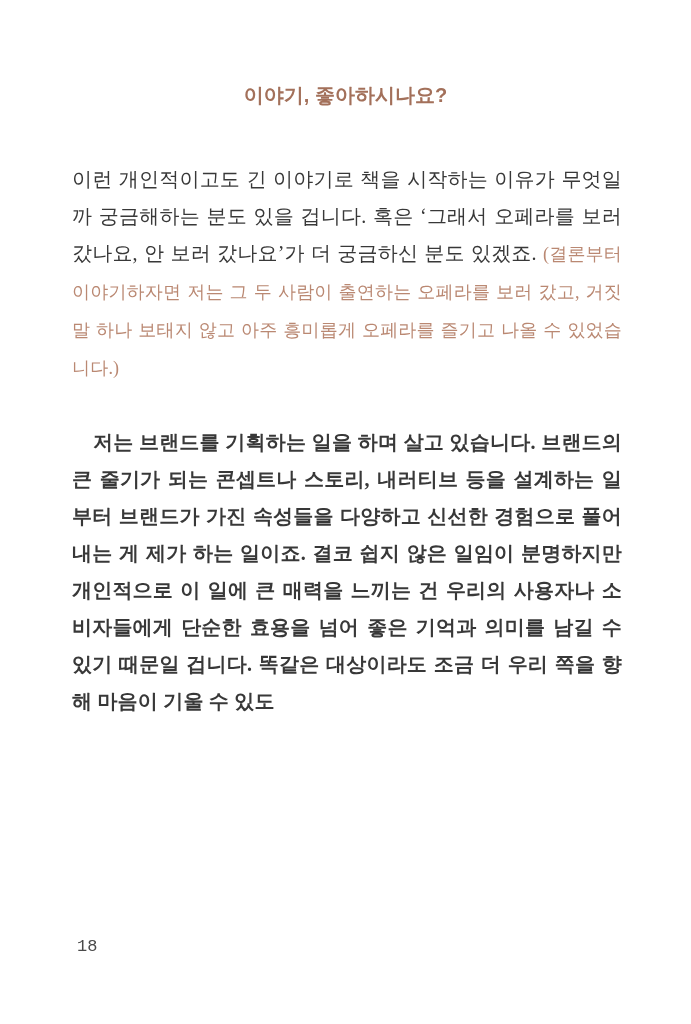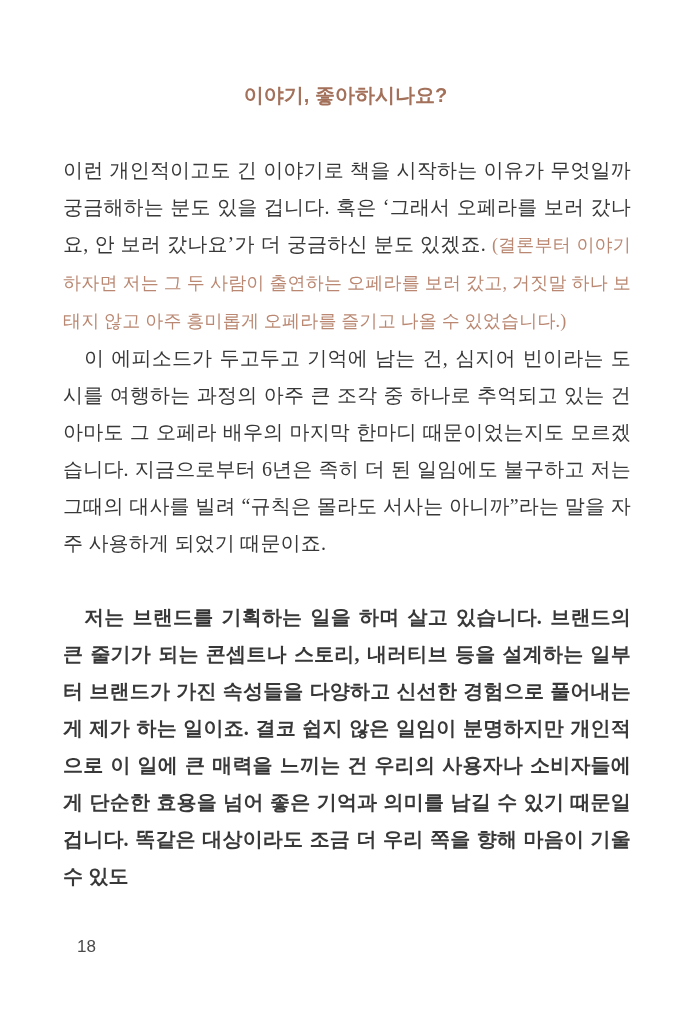--- a/index.html
+++ b/index.html
@@ -27,49 +27,48 @@
     top: 152px;
     left: 63px;
     width: 568px;
     font-size: 20px;
     line-height: 37px;
     color: #383838;
     text-align: justify;
     word-break: break-all;
     letter-spacing: 0.2px;
   }
-  .para { margin: 0; }
+  .para { margin: 9px; }
   .para.indent { text-indent: 21px; }
   .para.spaced { margin-top: 37px; font-weight: bold; }
   .annotation {
     color: #ba8872;
     font-size: 18px;
   }
   .page-number {
     position: absolute;
     left: 77px;
     top: 936px;
-    font-family: Liberation Sans, sans-serif;
+    font-family: Liberation Mono, monospace;
     font-size: 17px;
     line-height: 22px;
     color: #4a4a4a;
   }
 </style>
 </head>
 <body>
 
 <div class="page">
 
   <h1 class="title">이야기, 좋아하시나요?</h1>
 
   <div class="body-text">
 
     <p class="para"><span>이런 개인적이고도 긴 이야기로 책을 시작하는 이유가 무엇일까 궁금해하는 분도 있을 겁니다. 혹은 ‘그래서 오페라를 보러 갔나요, 안 보러 갔나요’가 더 궁금하신 분도 있겠죠. </span><span class="annotation">(결론부터 이야기하자면 저는 그 두 사람이 출연하는 오페라를 보러 갔고, 거짓말 하나 보태지 않고 아주 흥미롭게 오페라를 즐기고 나올 수 있었습니다.)</span></p>
 
-    <p class="para indent">이 에피소드가 두고두고 기억에 남는 건, 심지어 빈이라는 도시를 여행하는 과정의 아주 큰 조각 중 하나로 추억되고 있는 건 아마도 그 오페라 배우의 마지막 한마디 때문이었는지도 모르겠습니다. 지금으로부터 6년은 족히 더 된 일임에도 불구하고 저는 그때의 대사를 빌려 “규칙은 몰라도 서사는 아니까”라는 말을 자주 사용하게 되었기 때문이죠.</p>
 
     <p class="para indent spaced">저는 브랜드를 기획하는 일을 하며 살고 있습니다. 브랜드의 큰 줄기가 되는 콘셉트나 스토리, 내러티브 등을 설계하는 일부터 브랜드가 가진 속성들을 다양하고 신선한 경험으로 풀어내는 게 제가 하는 일이죠. 결코 쉽지 않은 일임이 분명하지만 개인적으로 이 일에 큰 매력을 느끼는 건 우리의 사용자나 소비자들에게 단순한 효용을 넘어 좋은 기억과 의미를 남길 수 있기 때문일 겁니다. 똑같은 대상이라도 조금 더 우리 쪽을 향해 마음이 기울 수 있도</p>
 
   </div>
 
   <div class="page-number">18</div>
 
 </div>
 
 </body></html>

